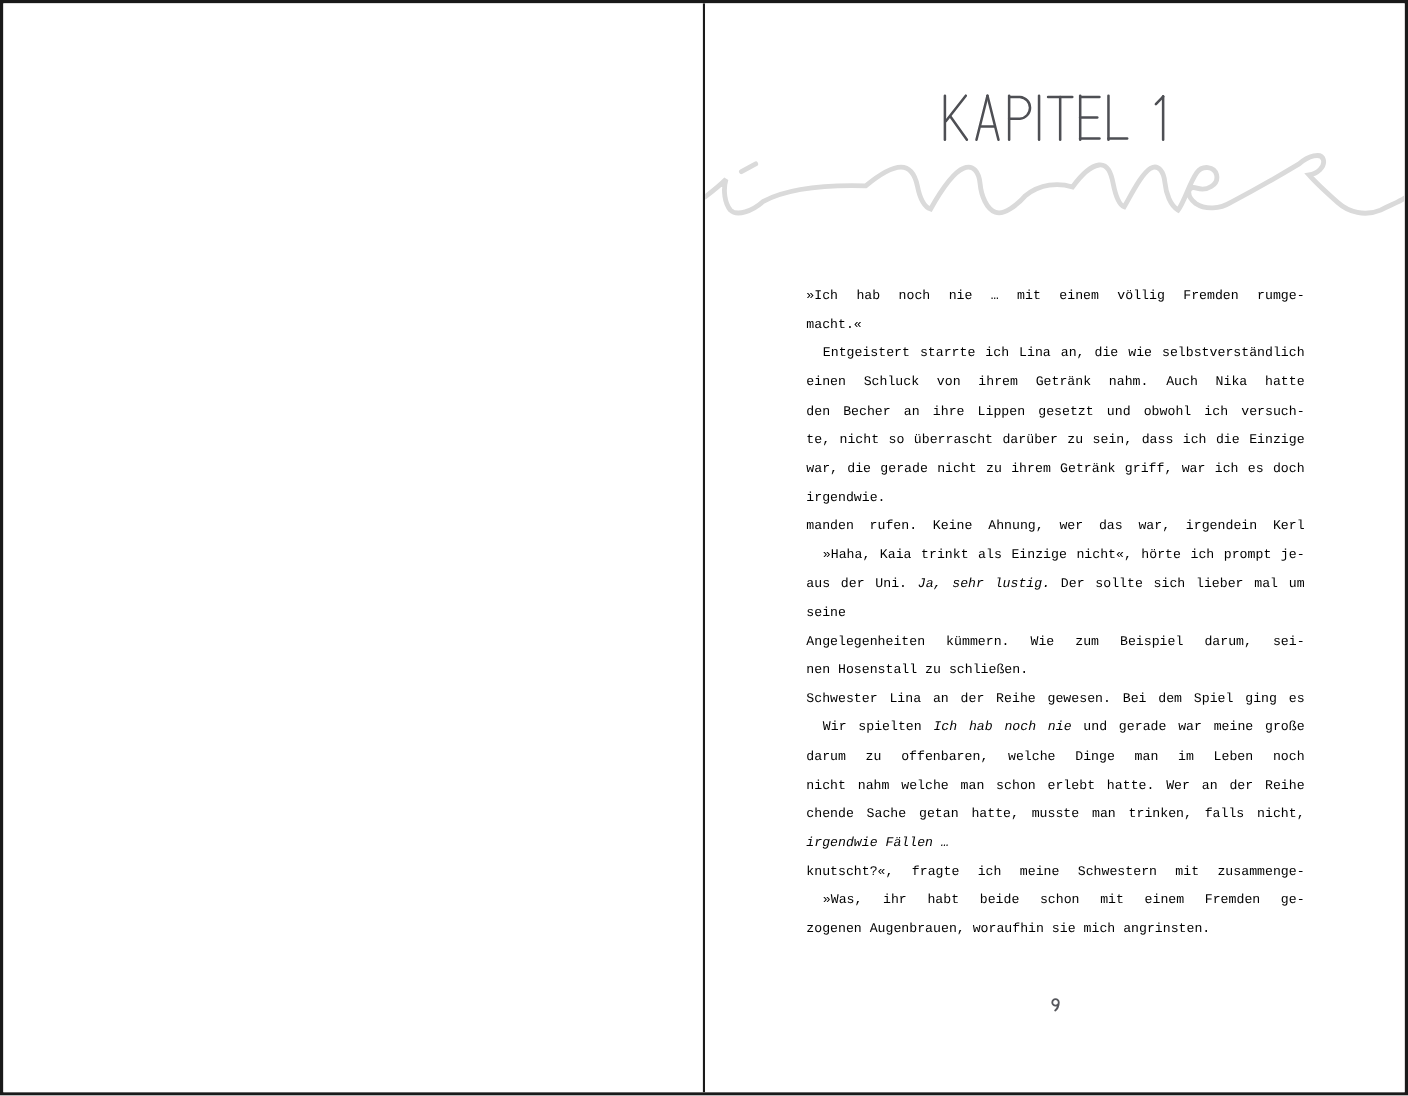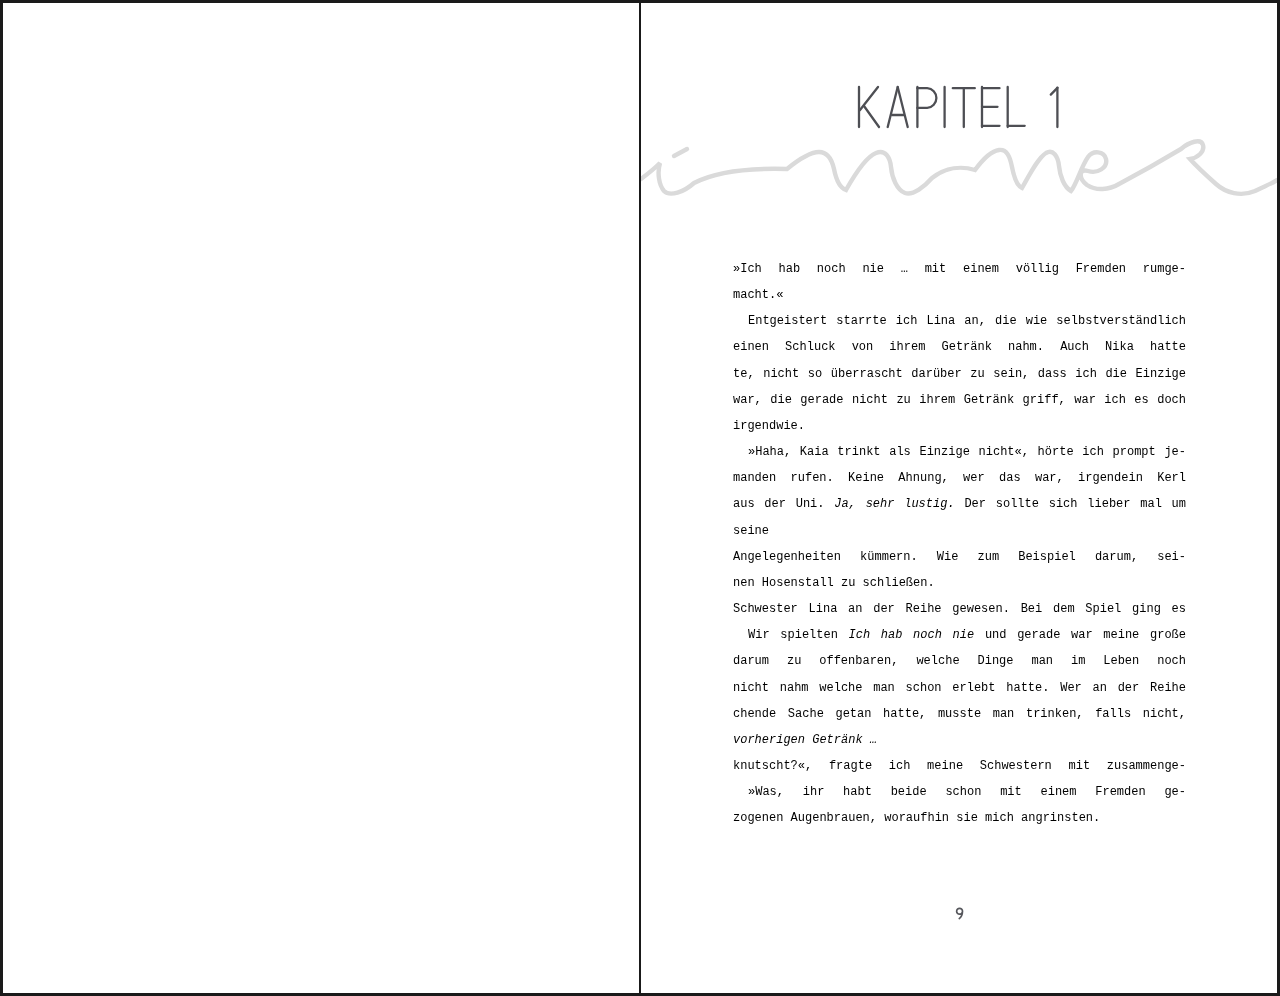--- a/index.html
+++ b/index.html
@@ -114,34 +114,35 @@
                  C 624 57, 632 54, 636 51"></path>
         <path fill="none" stroke="#dadada" stroke-width="4.4" stroke-linecap="round" d="M 33 27 L 46 20"></path>
       </svg>
     </div>
 
     <div class="text-block">
         <div class="line"><span>»Ich hab noch nie … mit einem völlig Fremden rumge-</span></div>
         <div class="line nj"><span>macht.«</span></div>
         <div class="line ind"><span>Entgeistert starrte ich Lina an, die wie selbstverständlich</span></div>
         <div class="line"><span>einen Schluck von ihrem Getränk nahm. Auch Nika hatte</span></div>
+        <div class="line"><span>den Becher an ihre Lippen gesetzt und obwohl ich versuch-</span></div>
         <div class="line"><span>te, nicht so überrascht darüber zu sein, dass ich die Einzige</span></div>
         <div class="line"><span>war, die gerade nicht zu ihrem Getränk griff, war ich es doch</span></div>
         <div class="line nj"><span>irgendwie.</span></div>
+        <div class="line"><span>manden rufen. Keine Ahnung, wer das war, irgendein Kerl</span></div>
         <div class="line ind"><span>»Haha, Kaia trinkt als Einzige nicht«, hörte ich prompt je-</span></div>
-        <div class="line"><span>manden rufen. Keine Ahnung, wer das war, irgendein Kerl</span></div>
         <div class="line"><span>aus der Uni. </span><span class="it">Ja, sehr lustig.</span><span> Der sollte sich lieber mal um seine</span></div>
         <div class="line"><span>Angelegenheiten kümmern. Wie zum Beispiel darum, sei-</span></div>
         <div class="line nj"><span>nen Hosenstall zu schließen.</span></div>
         <div class="line"><span>Schwester Lina an der Reihe gewesen. Bei dem Spiel ging es</span></div>
         <div class="line ind"><span>Wir spielten </span><span class="it">Ich hab noch nie</span><span> und gerade war meine große</span></div>
         <div class="line"><span>darum zu offenbaren, welche Dinge man im Leben noch</span></div>
         <div class="line"><span>nicht nahm welche man schon erlebt hatte. Wer an der Reihe</span></div>
         <div class="line"><span>chende Sache getan hatte, musste man trinken, falls nicht,</span></div>
-        <div class="line nj"><span class="it">vorherigen Getränk …</span></div>
+        <div class="line nj"><span class="it">irgendwie Fällen …</span></div>
         <div class="line"><span>knutscht?«, fragte ich meine Schwestern mit zusammenge-</span></div>
         <div class="line ind"><span>»Was, ihr habt beide schon mit einem Fremden ge-</span></div>
         <div class="line nj"><span>zogenen Augenbrauen, woraufhin sie mich angrinsten.</span></div>
       </div>
 
     <div class="page-num" aria-label="9">
         <svg viewBox="-2 -2 11.875 15.025" width="11.875" height="15.025">
           <g transform="translate(0,0) scale(0.525)" fill="none" stroke="#56575c" stroke-width="3.2380952380952377" stroke-linecap="round">
             <path d="M12.4 6.2 A5.6 5.6 0 1 1 1.2 6.2 A5.6 5.6 0 1 1 12.4 6.2 M12.4 6.2 C12.3 11.5 11 16.5 6.2 20.2"></path>
           </g>

